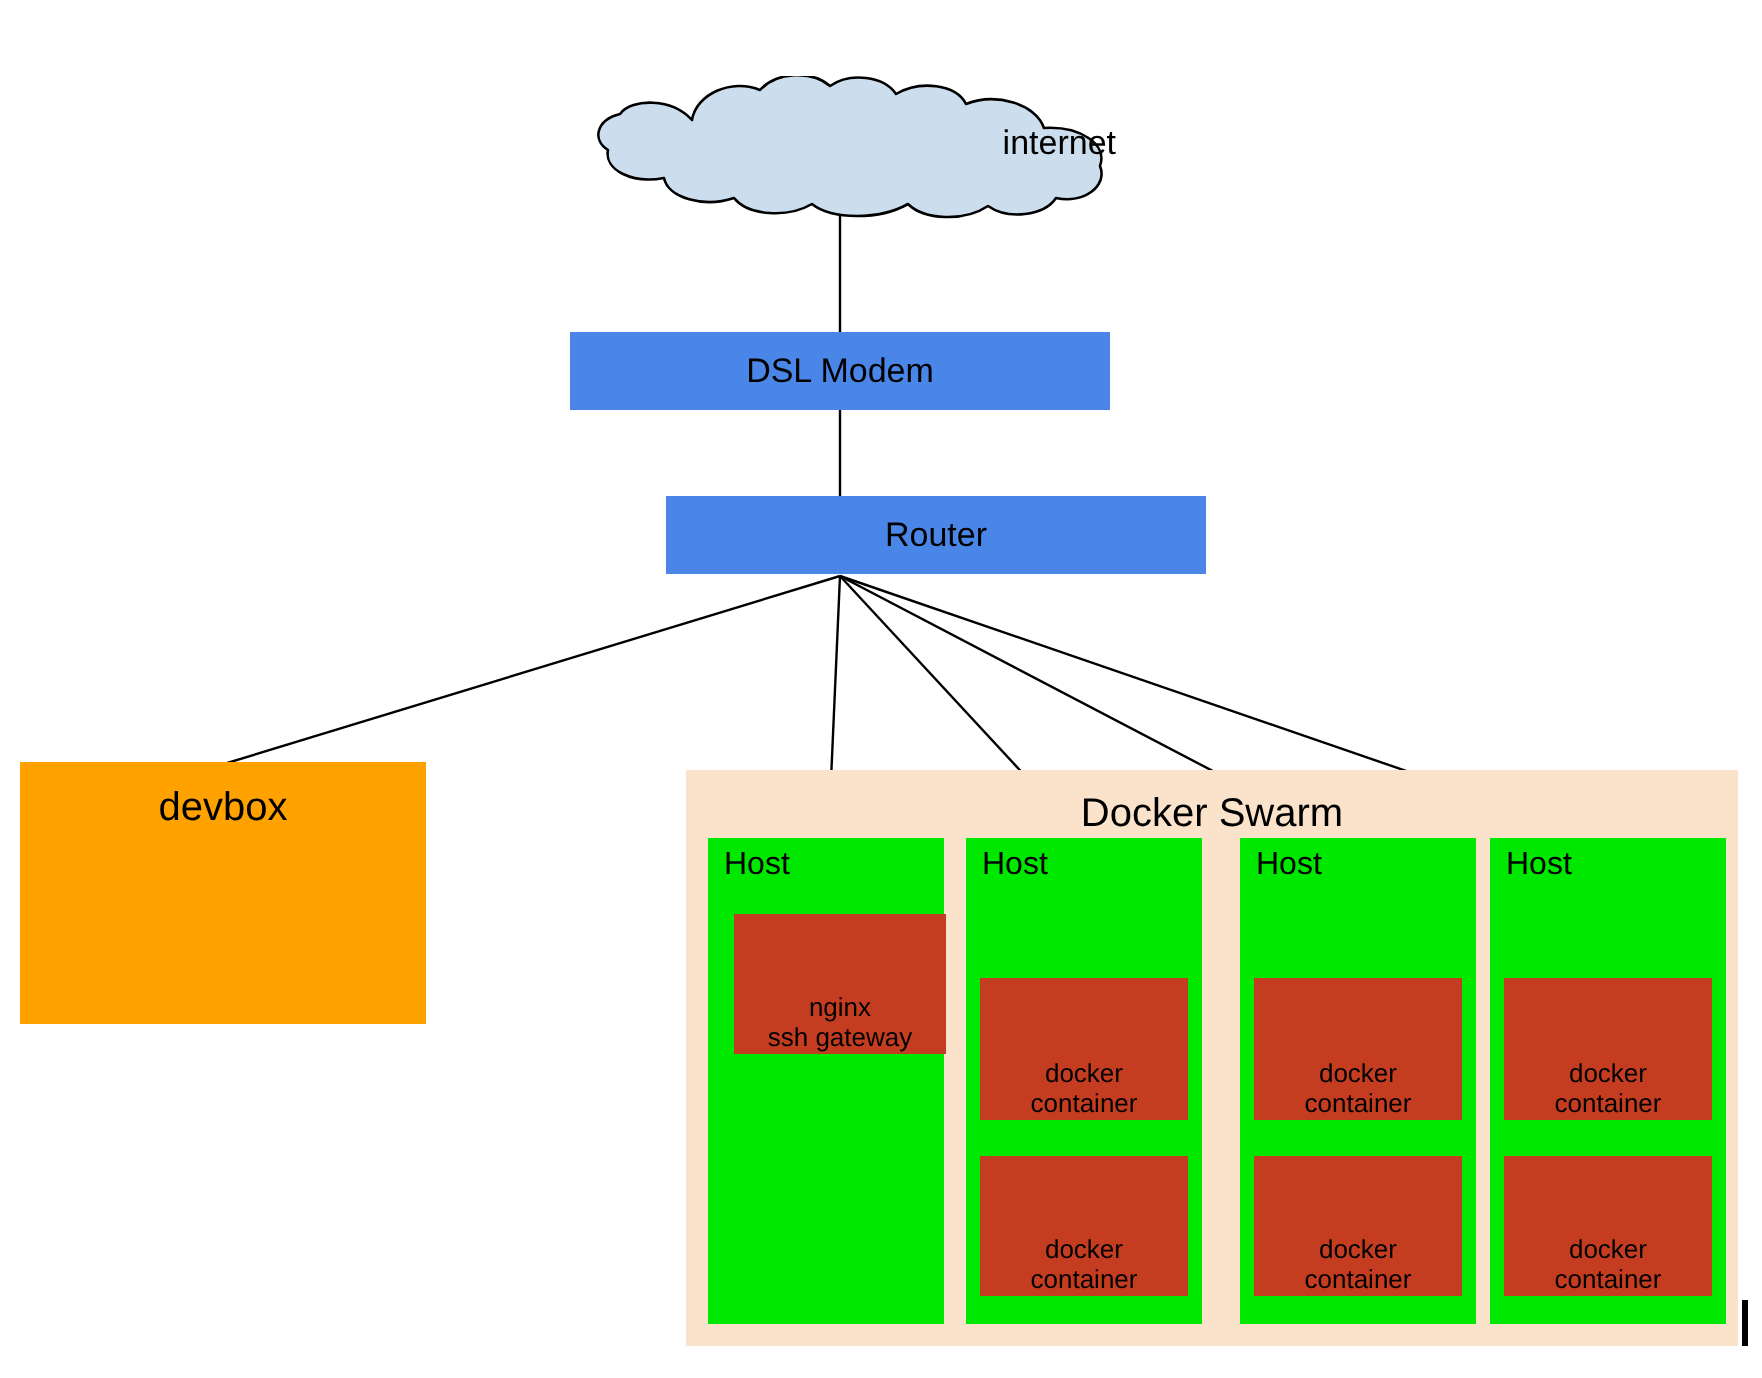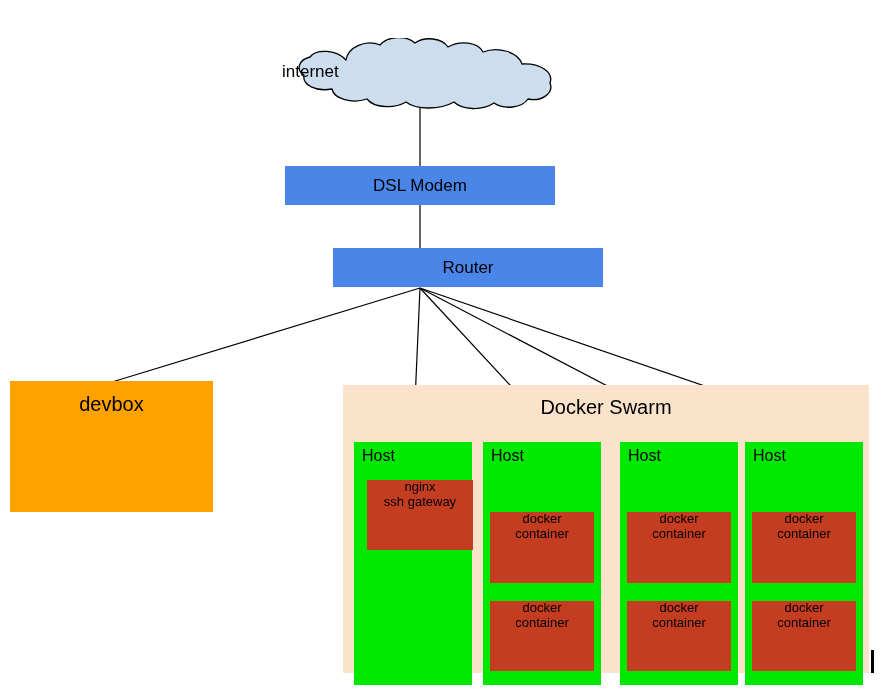--- a/index.html
+++ b/index.html
@@ -48,21 +48,21 @@
   #cloud-node svg {
     display: block;
     width: 276px;
     height: 74px;
   }
   #cloud-label {
     position: absolute;
     left: 0;
     top: 24px;
     width: 276px;
-    text-align: left;
+    text-align: right;
     font-size: 17px;
   }
 
   
   .device-box {
     background: #4a86e8;
     display: flex;
     align-items: center;
     justify-content: center;
   }
@@ -113,39 +113,39 @@
     left: 0;
     top: 11px;
     width: 526px;
     text-align: center;
     font-size: 20px;
   }
 
   
   .host-box {
     position: absolute;
-    top: 57px;
+    top: 34px;
     height: 243px;
     background: #00e800;
     box-sizing: border-box;
   }
   .host-label {
     position: absolute;
     left: 8px;
     top: 5px;
     font-size: 16px;
     color: #000000;
   }
 
   
   .svc-box {
     position: absolute;
     background: #c43d21;
     display: flex;
-    align-items: flex-start;
+    align-items: flex-end;
     justify-content: center;
     box-sizing: border-box;
   }
   .svc-box .node-label {
     font-size: 13px;
     text-align: center;
   }
   .svc-nginx {
     left: 13px;
     top: 38px;

